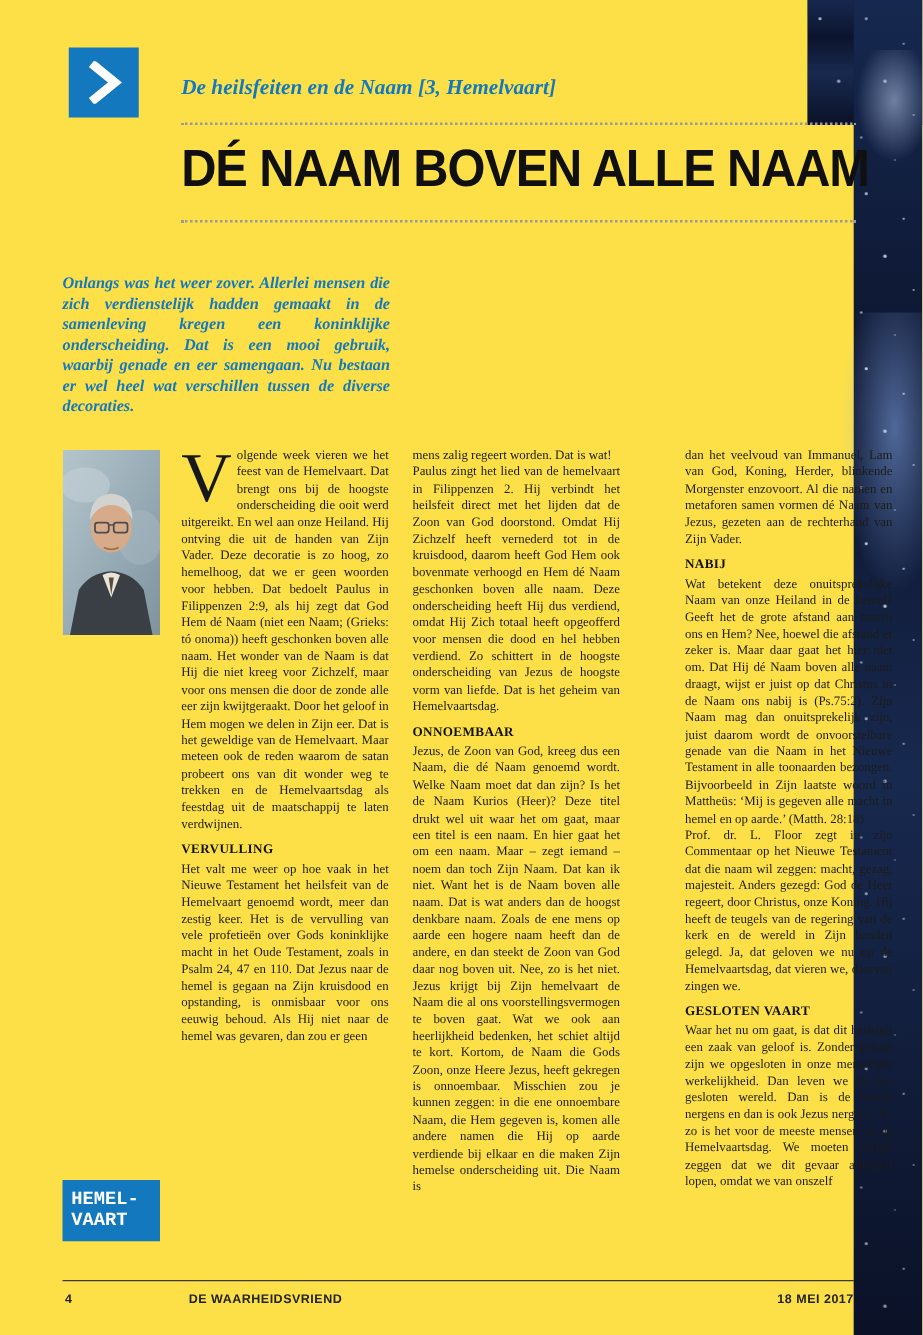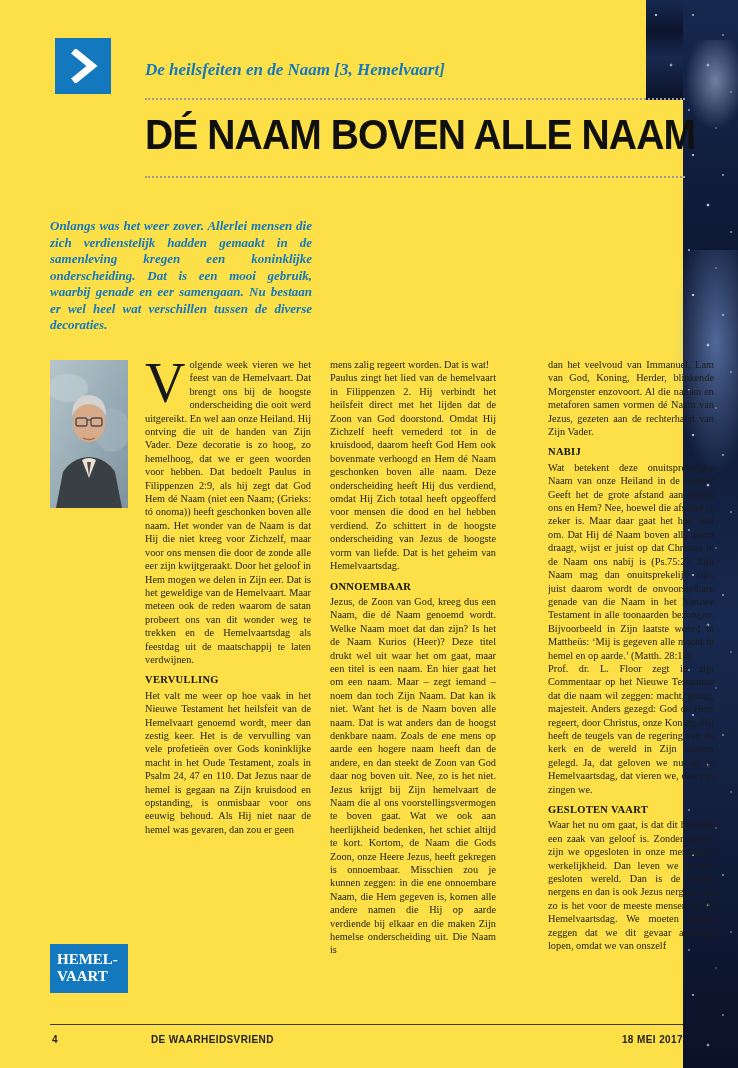--- a/index.html
+++ b/index.html
@@ -59,21 +59,21 @@
   }
   
   .photo-wrap{position:absolute;left:50px;top:360px;width:78px;height:148px;overflow:hidden;}
   .caption{
     position:absolute;left:50px;top:514px;width:78px;
     font-style:italic;font-size:9px;line-height:11.8px;color:#4a4a4a;
     padding-bottom:9px;border-bottom:1.5px dotted #9a9a9a;
   }
   .tag-box{
     position:absolute;left:50px;top:944px;width:78px;box-sizing:border-box;
-    background:#1478be;color:#fff;font-family:Liberation Serif, serif;
+    background:#1478be;color:#fff;font-family:Liberation Mono, monospace;
     font-weight:bold;font-size:15px;line-height:17px;padding:7px 7px 8px 7px;
   }
   
   .col{
     position:absolute;top:358px;width:166px;height:634px;overflow:hidden;
     font-size:10.3px;line-height:13.4px;text-align:justify;
   }
   .col-1{left:145px;}
   .col-2{left:330px;}
   .col-3{left:548px;}

